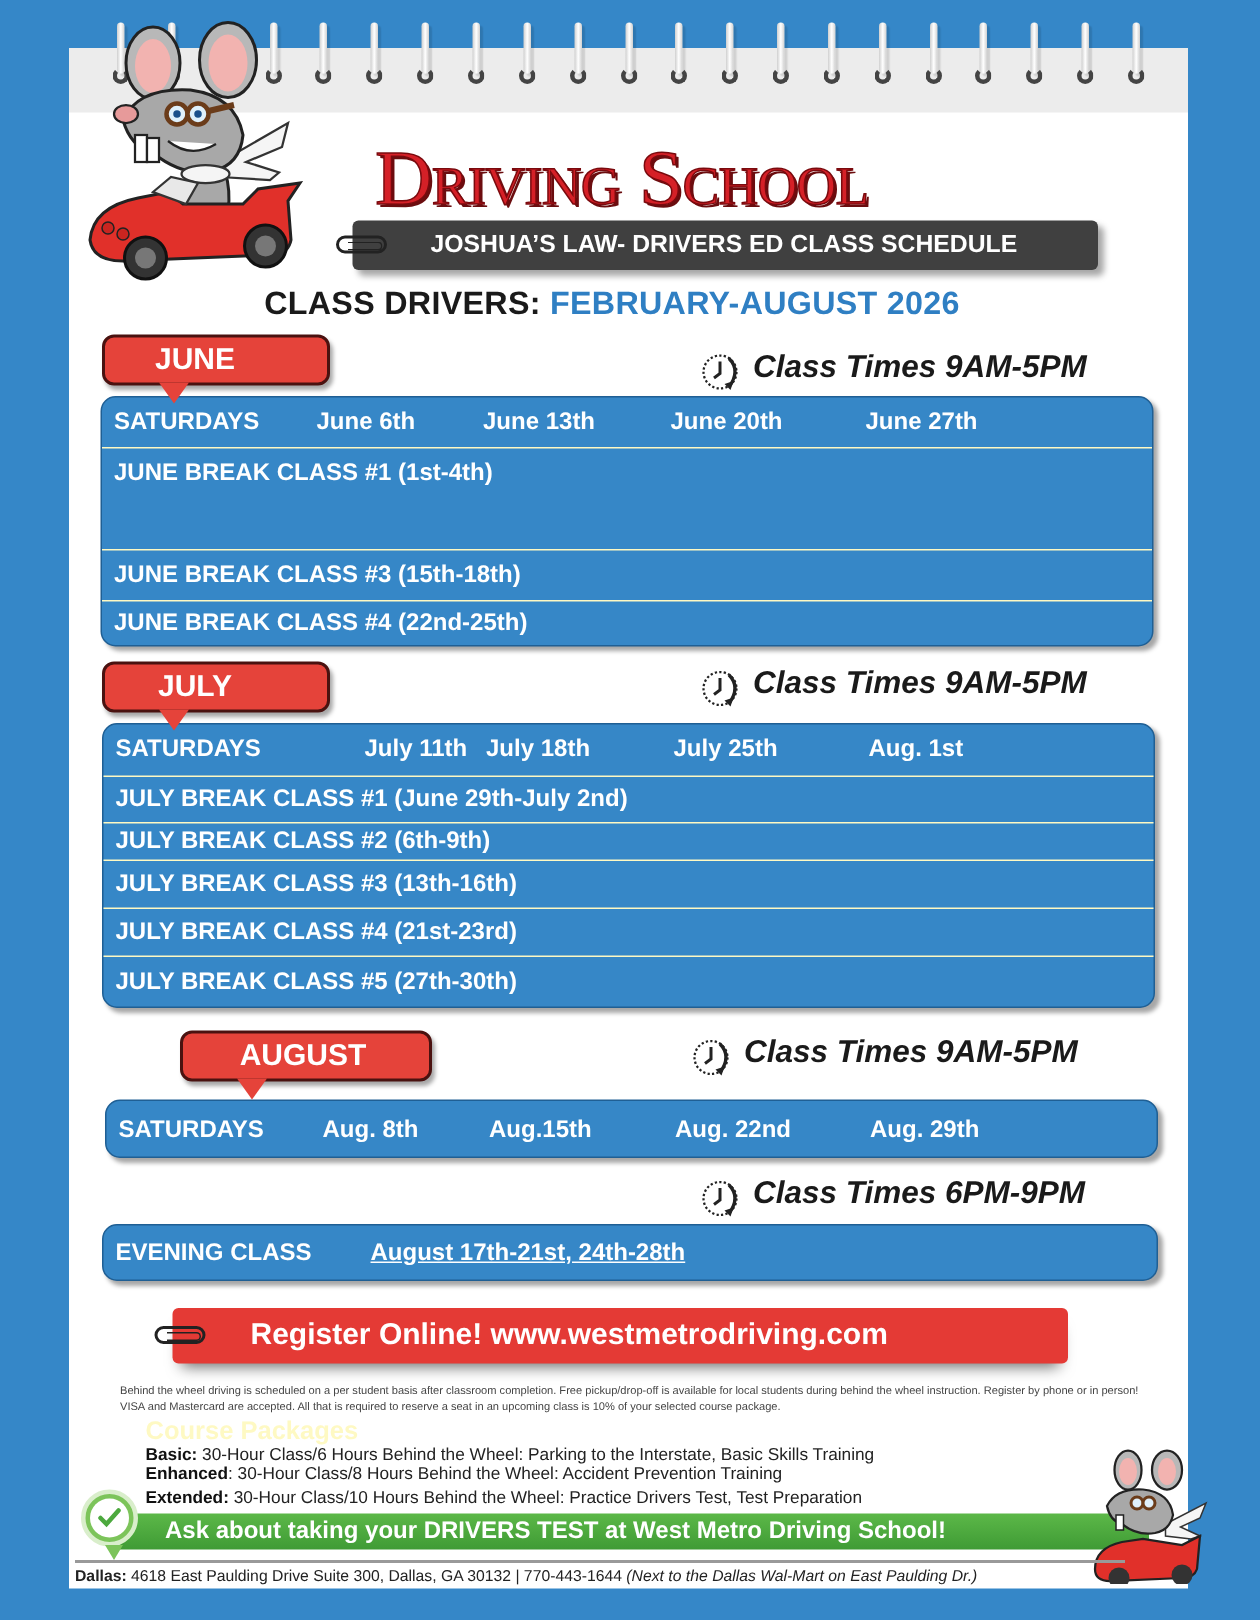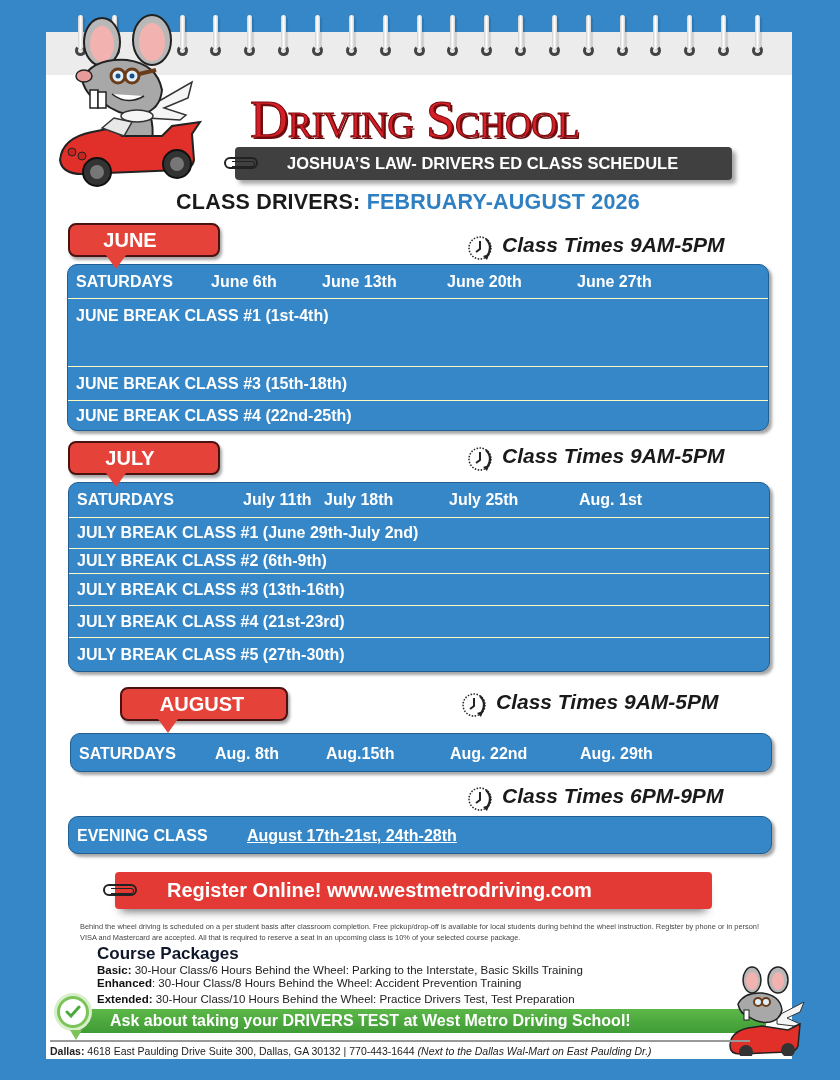--- a/index.html
+++ b/index.html
@@ -110,21 +110,21 @@
     color: #fff; font-weight: bold; font-size: 20px;
     display: flex; align-items: center; padding-left: 52px;
     box-shadow: 0 8px 10px -6px rgba(0,0,0,0.6);
   }
   .fine-print {
     position: absolute; left: 80px; top: 922px; width: 690px;
     font-size: 7.4px; line-height: 10.5px; color: #444;
   }
   .packages-title {
     position: absolute; left: 97px; top: 944px; font-weight: bold;
-    font-size: 17px; color: #0f172a; text-align: center;
+    font-size: 17px; color: #fef9c3; text-align: center;
   }
   .pkg {
     position: absolute; left: 97px; font-size: 11.5px; color: #222;
   }
   .pkg b { color: #111; }
 
   .green-banner {
     position: absolute; left: 76px; top: 1009px; width: 690px; height: 24px;
     background: linear-gradient(180deg, #5cb848, #3f9b35);
     color: #fff; font-weight: bold; font-size: 16px;

